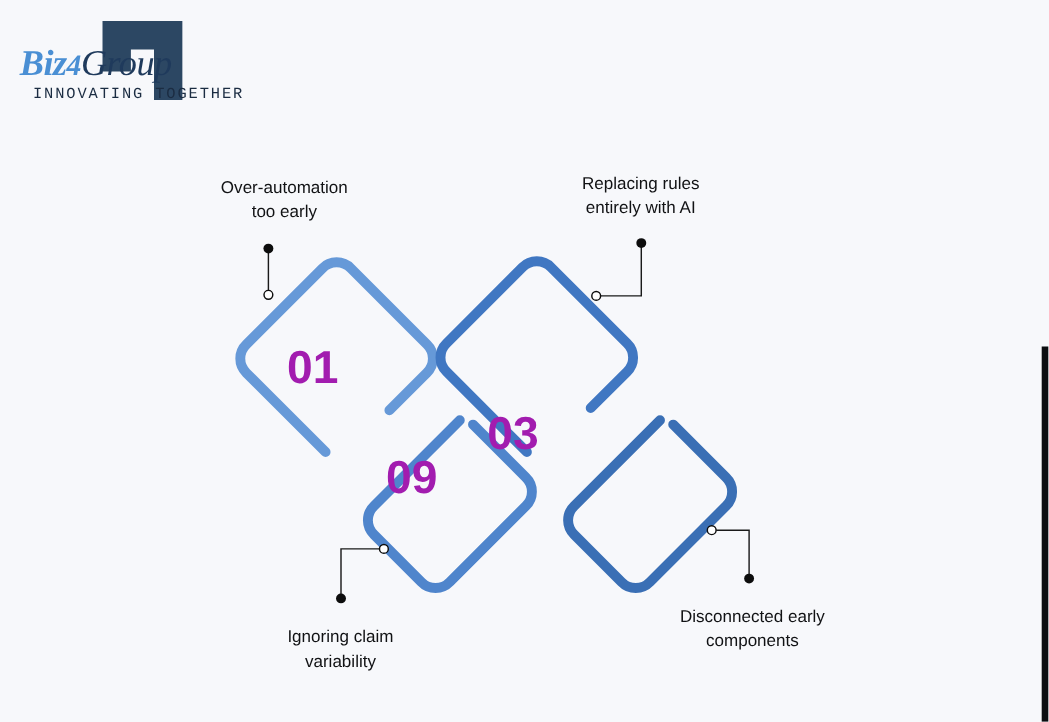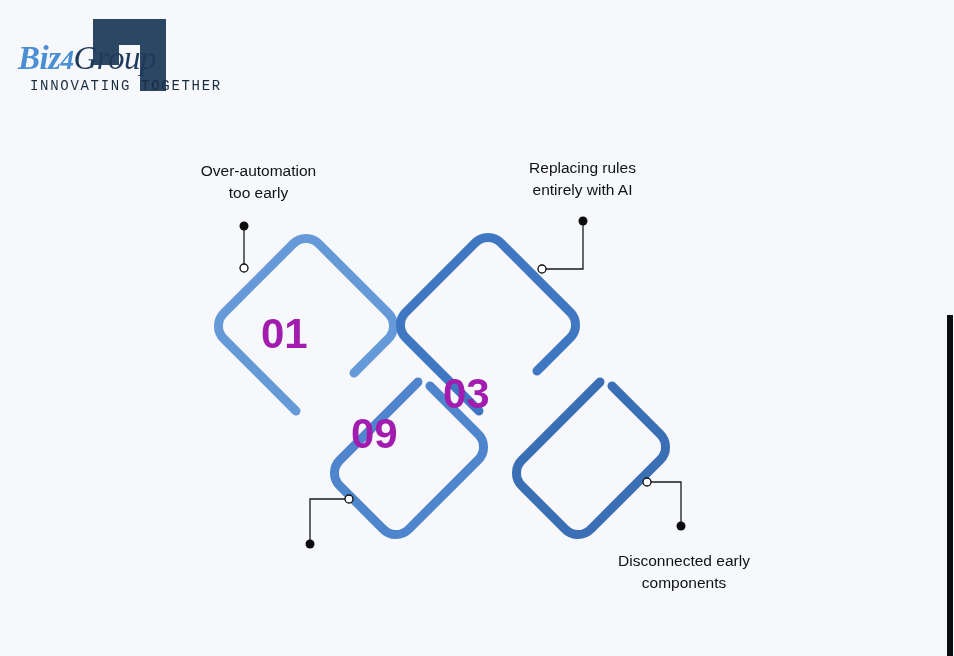--- a/index.html
+++ b/index.html
@@ -242,20 +242,22 @@
   </svg>
 
   <div class="dnum" id="num-01">01</div>
   <div class="dnum" id="num-02">09</div>
   <div class="dnum" id="num-03">03</div>
 
   <div class="callout" id="label-2">Replacing rules
 entirely with AI</div>
   <div class="callout" id="label-1">Over-automation
 too early</div>
+  <div class="callout" id="label-3">Ignoring claim
+variability</div>
   <div class="callout" id="label-4">Disconnected early
 components</div>
 
   <div id="scrollbar-track">
     <div id="scrollbar-thumb"></div>
   </div>
 
 </div>
 
 </body></html>

